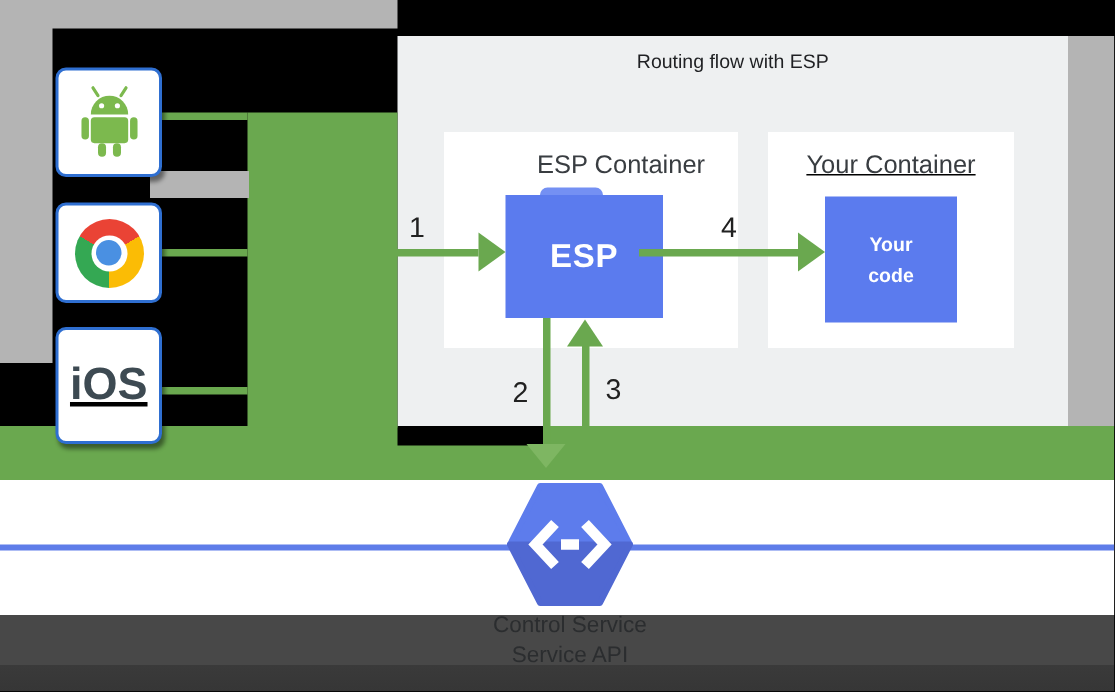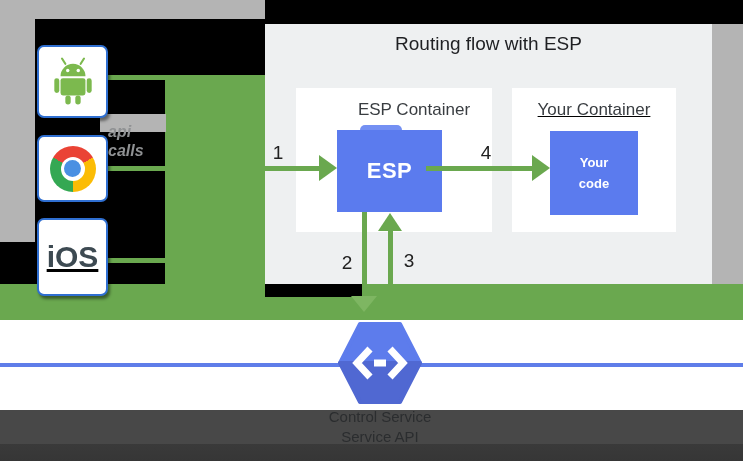--- a/index.html
+++ b/index.html
@@ -46,21 +46,21 @@
   .hl-chrome {left:108px; top:166px;}
   .hl-ios    {left:108px; top:258px;}
   .v-bar{left:165px; top:75px; width:100px; height:210px; background:var(--green); z-index:2;}
 
   .smudge{left:100px; top:114px; width:66px; height:18px; background:var(--page-gray); z-index:2;}
   .api-calls{left:108px; top:122px; width:64px; z-index:3;
     color:#8f9193; font-size:16px; font-weight:bold; font-style:italic; line-height:19px; text-align:left;}
 
   
   .panel-title{left:265px; top:33px; width:447px; text-align:center;
-    font-size:19px; color:#1f2023; z-index:2;}
+    font-size:13px; color:#1f2023; z-index:2;}
   .container-box{position:absolute; top:88px; height:144px; background:#fff; z-index:2; text-align:center;}
   .container-esp {left:296px; width:156px;padding-left:40px;}
   .container-your{left:512px; width:164px;text-decoration:underline;}
   .container-label{margin-top:12px; font-size:17px; color:#393d41;}
   .esp-tab{left:360px; top:125px; width:42px; height:10px; border-radius:5px; background:#7490f3; z-index:2;}
   .blue-node{position:absolute; background:var(--blue-box); z-index:3;
     display:flex; flex-direction:column; align-items:center; justify-content:center;
     color:#fff; font-weight:bold;}
   .esp-node {left:337px; top:130px; width:105px; height:82px; font-size:22px; letter-spacing:.5px;}
   .your-node{left:550px; top:131px; width:88px; height:84px; font-size:13px; line-height:21px;}
@@ -134,24 +134,20 @@
   <div class="client-box client-ios">
     <span class="ios-text">iOS</span>
   </div>
 
   <div class="h-line hl-android"></div>
   <div class="h-line hl-chrome"></div>
   <div class="h-line hl-ios"></div>
   <div class="abs v-bar"></div>
 
   <div class="abs smudge"></div>
-  <div class="abs api-calls">
-    <div>api</div>
-    <div>calls</div>
-  </div>
 
   <div class="abs panel-title">Routing flow with ESP</div>
 
   <div class="container-box container-esp">
     <div class="container-label">ESP Container</div>
   </div>
   <div class="container-box container-your">
     <div class="container-label">Your Container</div>
   </div>
 

